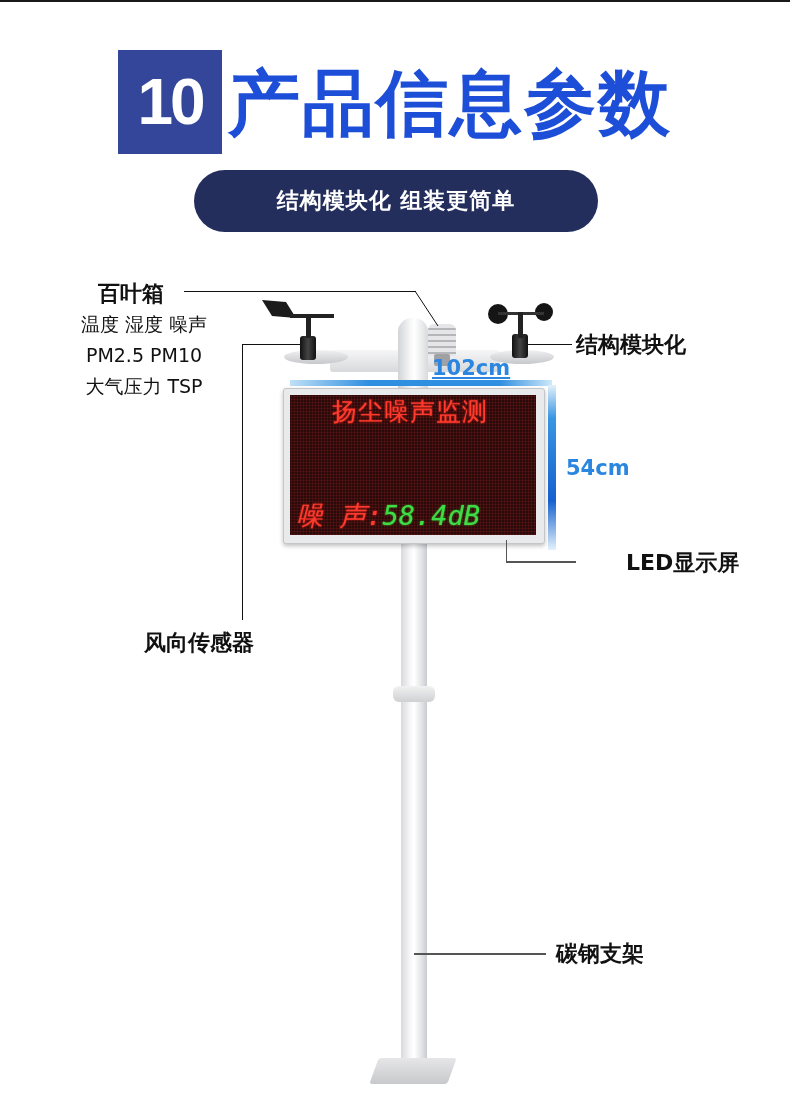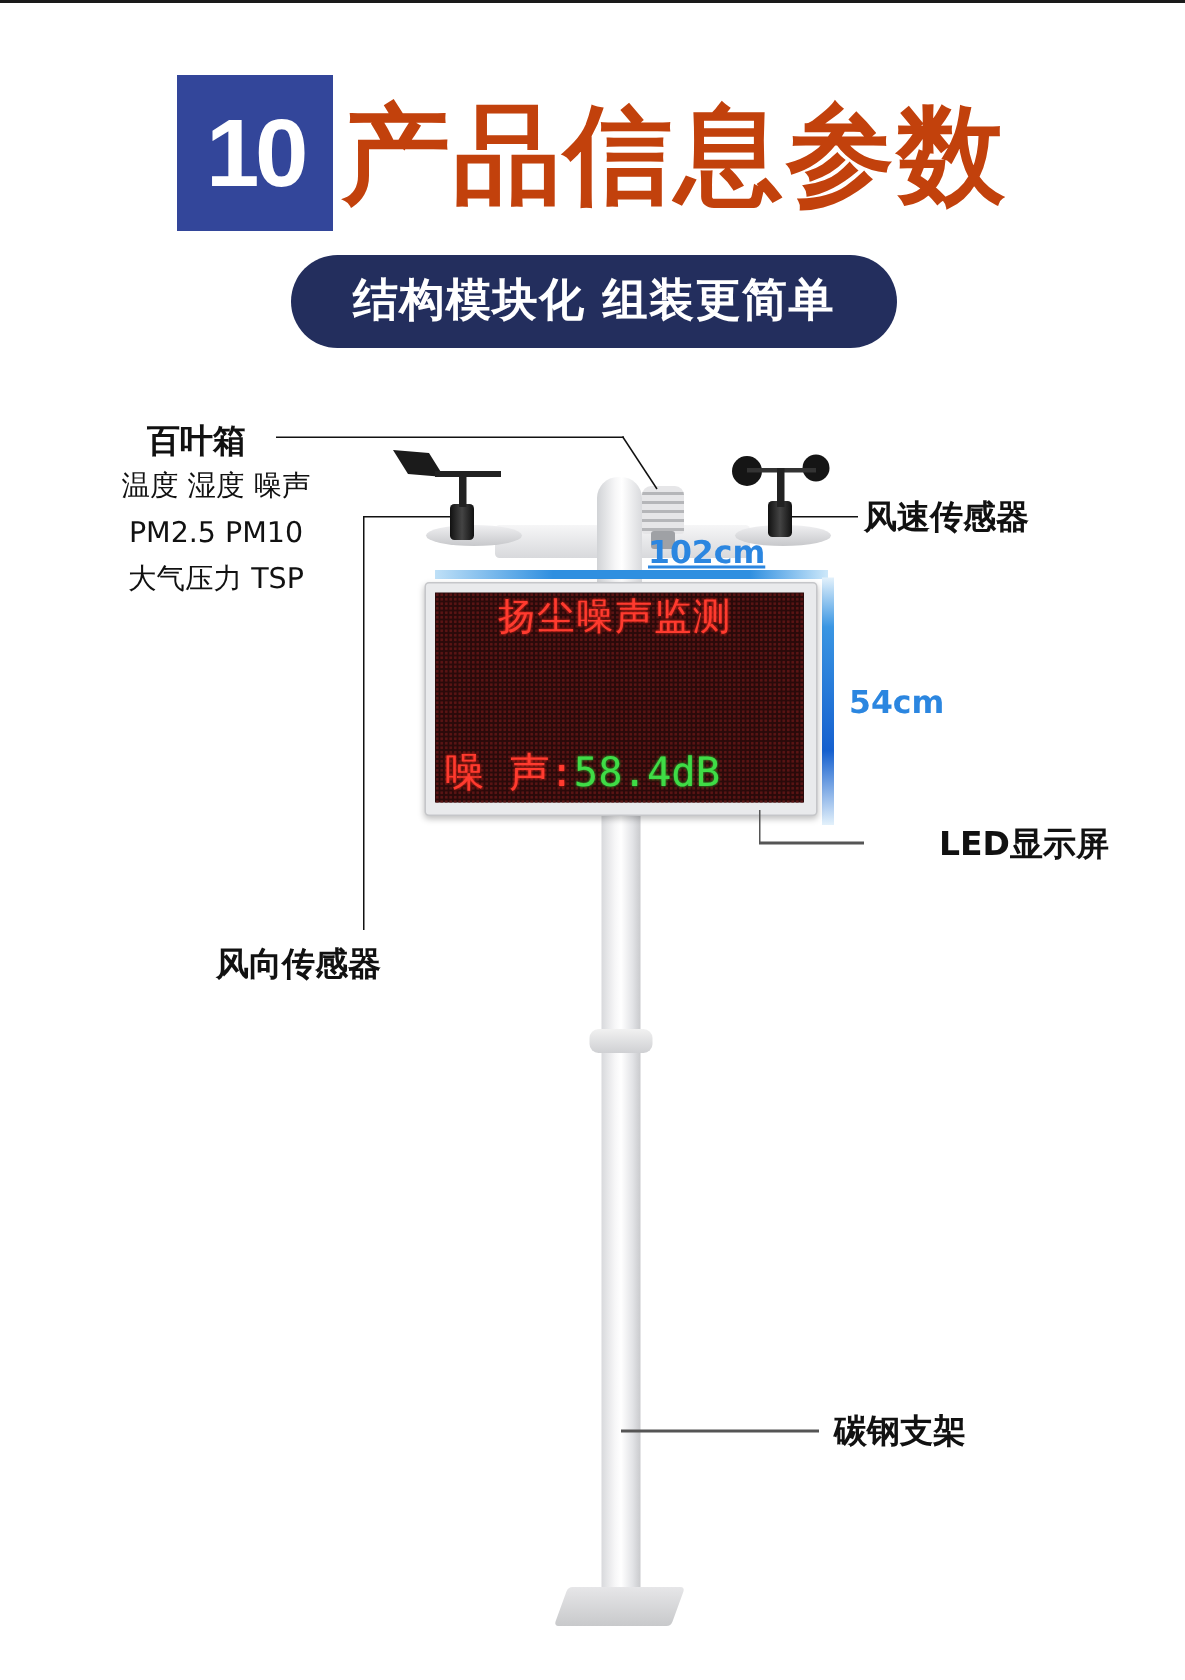--- a/index.html
+++ b/index.html
@@ -4,24 +4,24 @@
 <style>
   html, body { margin:0; padding:0; }
   body { width:790px; height:1120px; background:#ffffff; position:relative; overflow:hidden;
          font-family:"DejaVu Sans","Liberation Sans",sans-serif; color:#111; }
   .abs { position:absolute; }
   .topline { left:0; top:0; width:790px; height:2px; background:#1a1a1a; }
 
   .num-box { left:118px; top:50px; width:104px; height:104px; background:#33469a;
              color:#fff; font-weight:bold; font-size:64px; line-height:104px; text-align:center;
              letter-spacing:-3px; font-family:"Liberation Sans",sans-serif; }
-  .title { left:228px; top:55px; font-size:72px; font-weight:bold; line-height:96px; color:#c2410c; letter-spacing:2px; }
+  .title { left:228px; top:55px; font-size:72px; font-weight:bold; line-height:96px; color:#1d4ed8; letter-spacing:2px; }
 
   .pill { left:194px; top:170px; width:404px; height:62px; border-radius:31px; background:#232e5d;
-          color:#fff; font-size:30px; font-weight:bold; line-height:62px; text-align:center; letter-spacing:1px; }
+          color:#fff; font-size:22px; font-weight:bold; line-height:62px; text-align:center; letter-spacing:1px; }
 
   .label-bold { font-weight:bold; font-size:22px; color:#111; white-space:nowrap; }
   .label-reg { font-size:19px; color:#111; white-space:nowrap; line-height:31px; text-align:center; }
 
   .line { background:#111; }
   .line-grey { background:#555; }
 
   
   .pole { left:401px; top:540px; width:26px; height:540px;
           background:linear-gradient(90deg,#d8d9dc 0%,#f7f7f8 35%,#ffffff 50%,#e2e3e6 80%,#c9cacd 100%); }
@@ -96,37 +96,37 @@
   </svg>
 
   <div class="abs dim-h"></div>
   <div class="abs dim-text" style="left:432px;top:356px;text-decoration:underline;">102cm</div>
   <div class="abs dim-v"></div>
   <div class="abs dim-text" style="left:566px;top:456px;">54cm</div>
 
   <div class="abs screen-frame"></div>
   <div class="abs screen">
     <div class="led-row led-title" style="top:2px;">扬尘噪声监测</div>
-    <div class="led-row" style="top:106px;">
+    <div class="led-row" style="top:106px;font-style:italic;">
       <span class="led-red">噪 声:</span><span class="led-green">58.4dB</span>
     </div>
   </div>
 </div>
 
 <div class="abs label-bold" style="left:98px;top:279px;">百叶箱</div>
 <div class="abs line" style="left:184px;top:291px;width:232px;height:1px;"></div>
 <svg class="abs" style="left:414px;top:290px;" width="30" height="40">
   <line x1="1" y1="1" x2="24" y2="36" stroke="#111" stroke-width="1"></line>
 </svg>
 <div class="abs label-reg" style="left:56px;top:309px;width:176px;">温度 湿度 噪声</div>
 <div class="abs label-reg" style="left:56px;top:340px;width:176px;">PM2.5 PM10</div>
 <div class="abs label-reg" style="left:56px;top:371px;width:176px;">大气压力 TSP</div>
 
 <div class="abs line" style="left:528px;top:344px;width:44px;height:1px;"></div>
-<div class="abs label-bold" style="left:576px;top:330px;">风速传感器</div>
+<div class="abs label-bold" style="left:576px;top:330px;">结构模块化</div>
 
 <div class="abs line" style="left:242px;top:344px;width:58px;height:1px;"></div>
 <div class="abs line" style="left:242px;top:344px;width:1px;height:276px;"></div>
 <div class="abs label-bold" style="left:144px;top:628px;">风向传感器</div>
 
 <div class="abs line-grey" style="left:506px;top:540px;width:1px;height:22px;"></div>
 <div class="abs line-grey" style="left:506px;top:561px;width:70px;height:2px;"></div>
 <div class="abs label-bold" style="left:582px;top:548px;margin-left:44px;">LED显示屏</div>
 
 <div class="abs line-grey" style="left:414px;top:953px;width:132px;height:2px;"></div>

